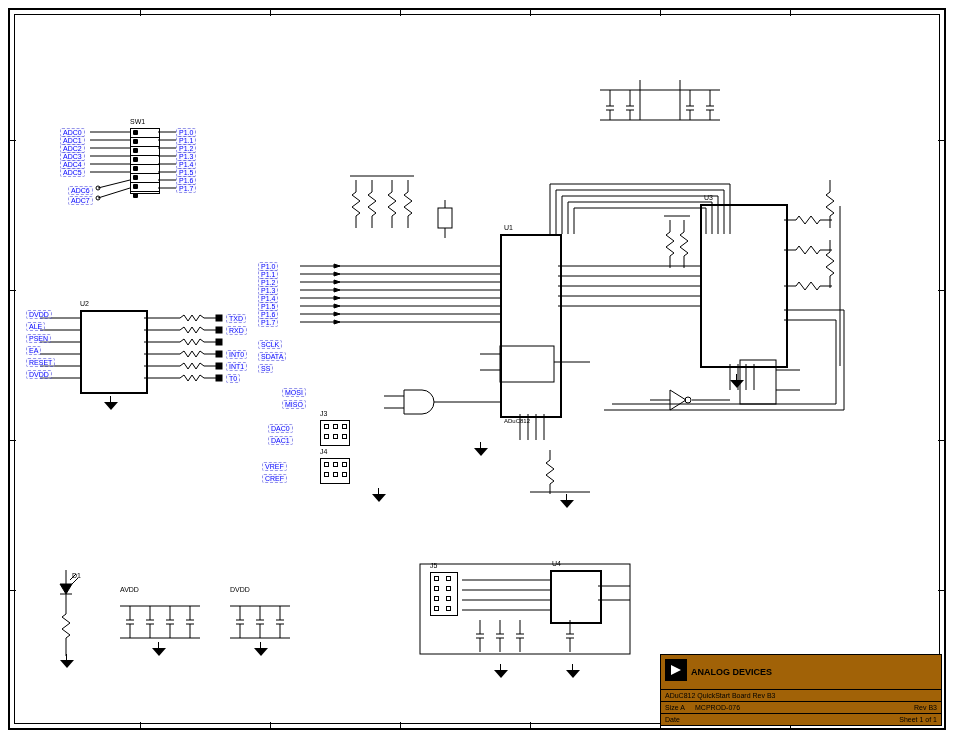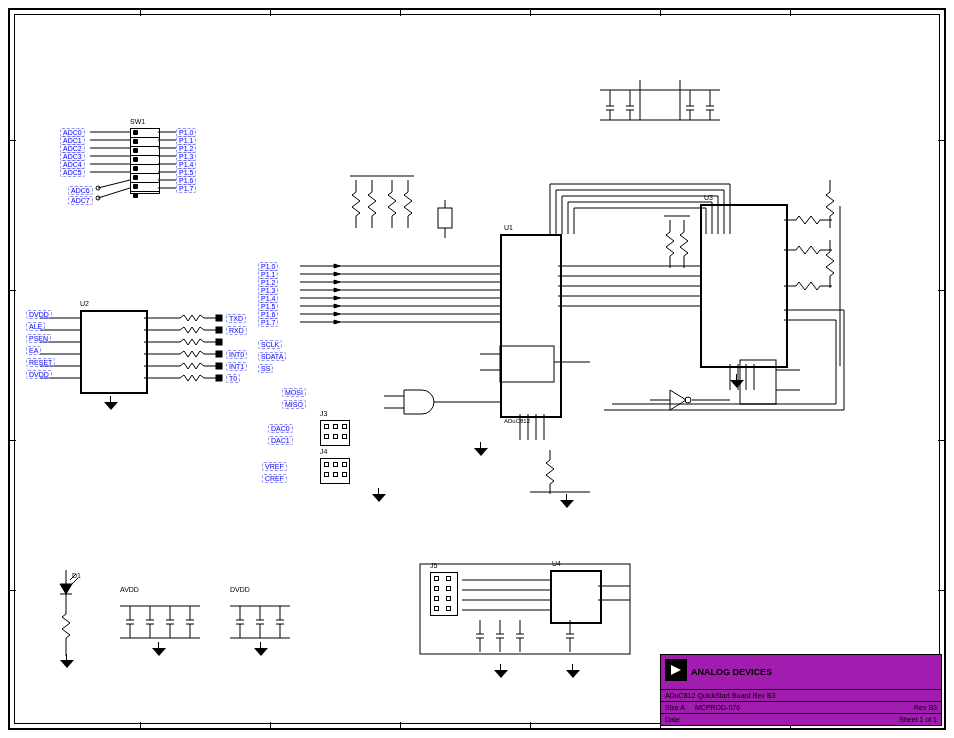--- a/index.html
+++ b/index.html
@@ -14,21 +14,21 @@
 .ic{position:absolute;border:2px solid #000;background:#fff}
 .gnd{position:absolute;width:14px;height:10px}
 .gnd::before{content:"";position:absolute;left:6px;top:-6px;width:1px;height:6px;background:#000}
 .gnd::after{content:"";position:absolute;left:0;top:0;width:0;height:0;border-left:7px solid transparent;border-right:7px solid transparent;border-top:8px solid #000}
 .conn{position:absolute;border:1px solid #000;background:#fff}
 .conn-pin{position:absolute;width:3px;height:3px;border:1px solid #000;background:#fff}
 .sw{position:absolute;border:1px solid #000;background:#fff}
 .sw-row{height:8px;border-bottom:1px solid #000;position:relative}
 .sw-row:last-child{border-bottom:none}
 .sw-dot{position:absolute;width:5px;height:5px;background:#000;border-radius:1px;top:1px}
-.titleblock{position:absolute;right:12px;bottom:12px;width:280px;border:1px solid #000;background:#a21caf;font-size:7px}
+.titleblock{position:absolute;right:12px;bottom:12px;width:280px;border:1px solid #000;background:#a16207;font-size:7px}
 .tb-row{border-bottom:1px solid #000;padding:2px 4px;display:flex}
 .tb-row:last-child{border-bottom:none}
 .tb-logo{position:absolute;left:4px;top:4px;width:22px;height:22px;background:#000}
 .tb-logo::after{content:"";position:absolute;left:6px;top:6px;border-left:10px solid #fff;border-top:5px solid transparent;border-bottom:5px solid transparent}
 svg{position:absolute;overflow:visible}
 </style>
 </head>
 <body>
 
 <div class="sheet">

